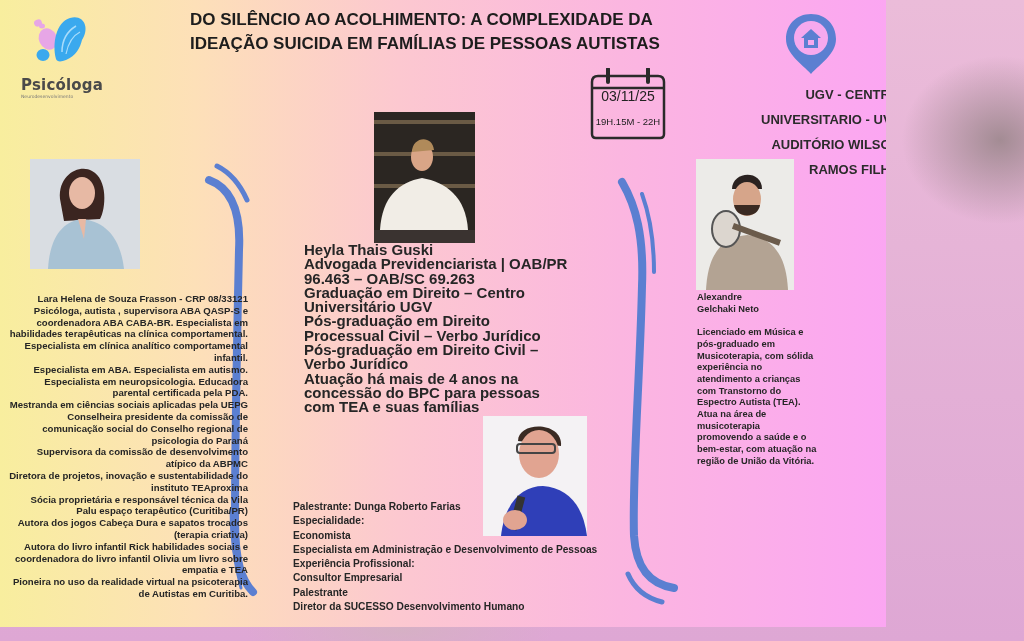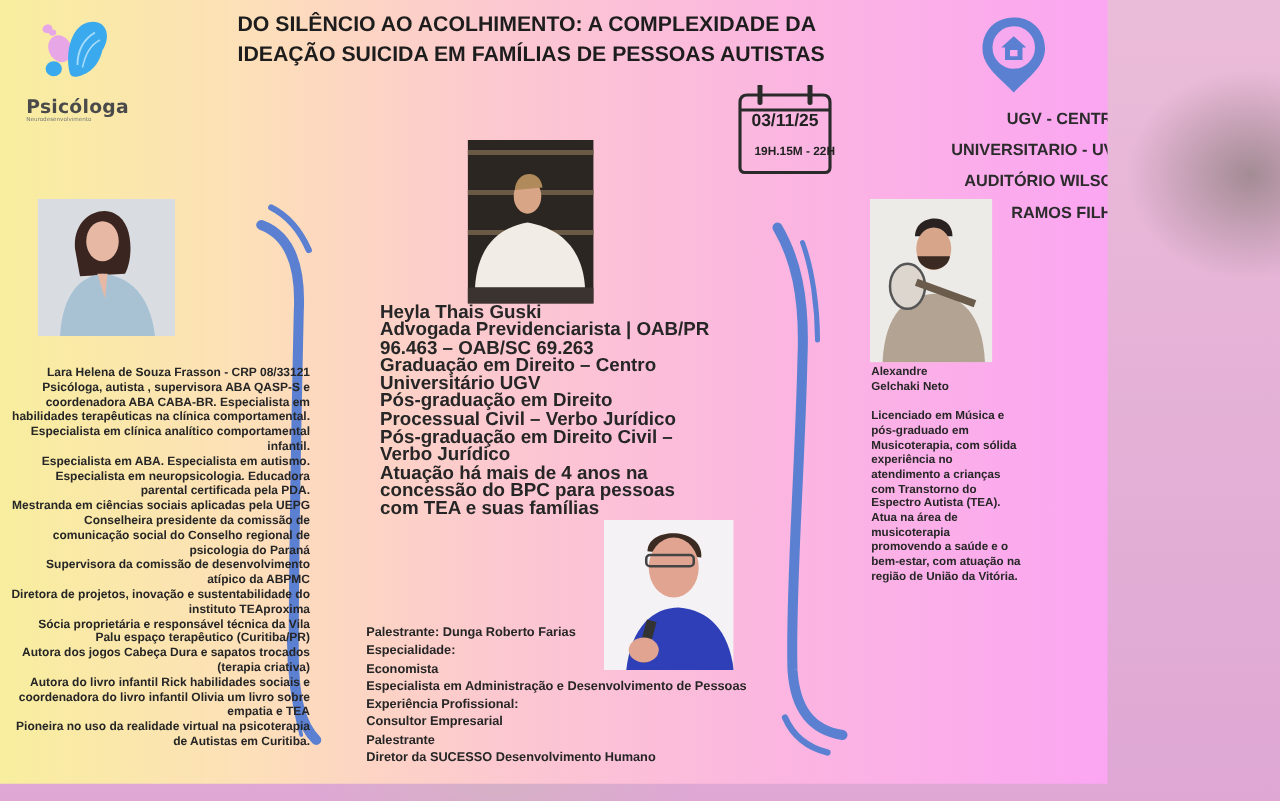--- a/index.html
+++ b/index.html
@@ -34,25 +34,25 @@
     position: absolute; left: 190px; top: 8px; width: 500px; text-align: left;
     font-family: "Liberation Sans", sans-serif; font-weight: bold; font-size: 17px;
     line-height: 24px; color: #1d1d1d;
   }
   .calendar {
     position: absolute; left: 588px; top: 68px; width: 80px; height: 72px;
   }
   .calendar svg { position: absolute; left: 0; top: 0; }
   .cal-date {
     position: absolute; left: 0; top: 20px; width: 80px; text-align: center;
-    font-family: "Liberation Sans", sans-serif; font-weight: bold; font-size: 14px; color: #222;
+    font-family: "Liberation Sans", sans-serif; font-weight: normal; font-size: 14px; color: #222;
   }
   .cal-time {
-    position: absolute; left: 0; top: 48px; width: 80px; text-align: right;
-    font-family: "Liberation Sans", sans-serif; font-weight: bold; font-size: 9.5px; color: #222;
+    position: absolute; left: 0; top: 48px; width: 80px; text-align: center;
+    font-family: "Liberation Sans", sans-serif; font-weight: normal; font-size: 9.5px; color: #222;
   }
   .pin { position: absolute; left: 784px; top: 12px; }
   .venue {
     position: absolute; left: 730px; top: 82px; width: 170px; text-align: right;
     font-family: "Liberation Sans", sans-serif; font-weight: bold; font-size: 13px;
     line-height: 25px; color: #2b2b2b;
   }
   .photo { position: absolute; overflow: hidden; }
   .photo svg { display: block; }
   .bio {

